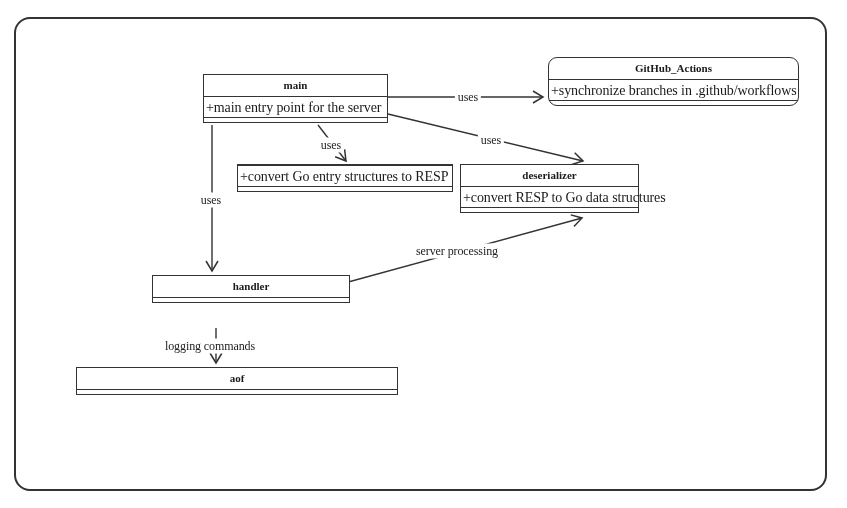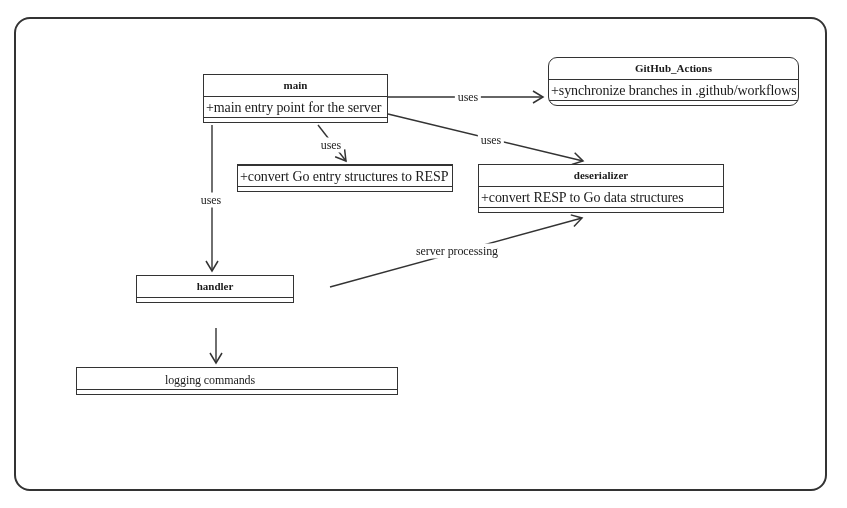--- a/index.html
+++ b/index.html
@@ -94,36 +94,36 @@
     <div class="uml-title">GitHub_Actions</div>
     <div class="compartment member-row">+synchronize branches in .github/workflows</div>
     <div class="compartment empty-compartment"></div>
   </div>
 
   <div class="uml-class" style="left:237px; top:164px; width:216px;">
     <div class="compartment member-row">+convert Go entry structures to RESP</div>
     <div class="compartment empty-compartment"></div>
   </div>
 
-  <div class="uml-class" style="left:478px; top:164px; width:246px;">
+  <div class="uml-class" style="left:460px; top:164px; width:179px;">
     <div class="uml-title">deserializer</div>
     <div class="compartment member-row">+convert RESP to Go data structures</div>
     <div class="compartment empty-compartment"></div>
   </div>
 
-  <div class="uml-class" style="left:136px; top:275px; width:158px;">
+  <div class="uml-class" style="left:152px; top:275px; width:198px;">
     <div class="uml-title">handler</div>
     <div class="compartment empty-compartment"></div>
   </div>
 
   <div class="uml-class" style="left:76px; top:367px; width:322px;">
     <div class="uml-title">aof</div>
     <div class="compartment empty-compartment"></div>
   </div>
 
   <span class="edge-label" style="left:468px; top:97px;">uses</span>
   <span class="edge-label" style="left:331px; top:145px;">uses</span>
   <span class="edge-label" style="left:491px; top:140px;">uses</span>
   <span class="edge-label" style="left:211px; top:200px;">uses</span>
   <span class="edge-label" style="left:457px; top:251px;">server processing</span>
-  <span class="edge-label" style="left:210px; top:346px;margin-top:34px;">logging commands</span>
+  <span class="edge-label" style="left:210px; top:346px;">logging commands</span>
 
 </div>
 
 </body></html>

